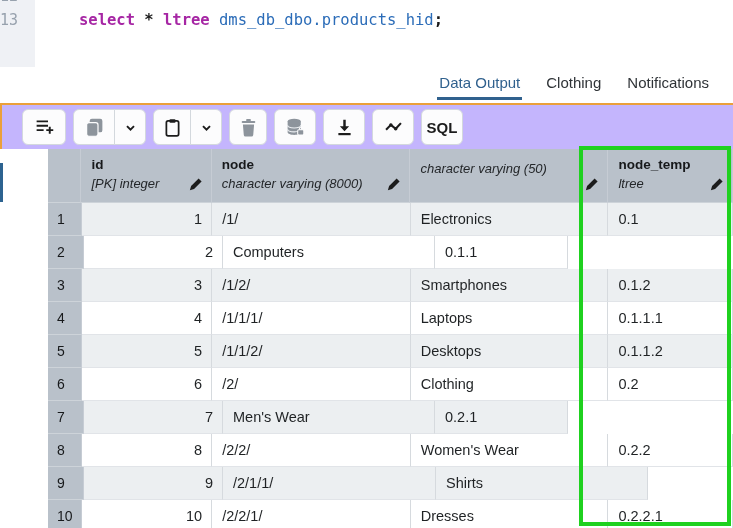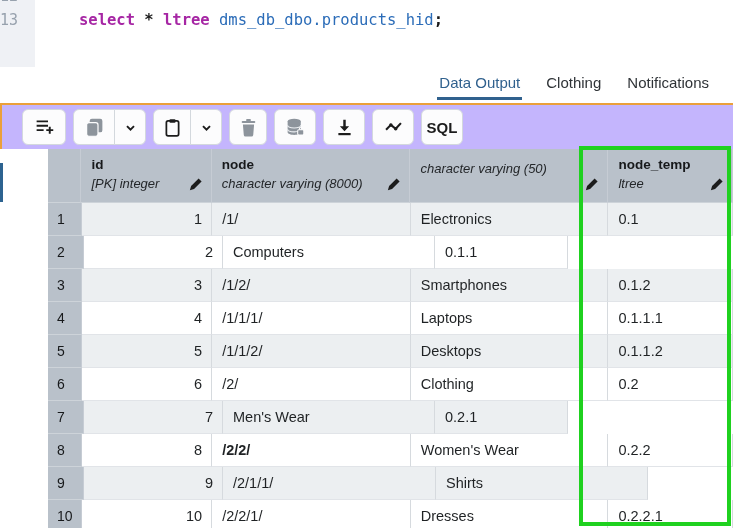--- a/index.html
+++ b/index.html
@@ -227,21 +227,21 @@
           </div>
           <div class="grid-row row-odd">
             <div class="rn">7</div>
             <div class="cell align-right" style="width: 139px;">7</div>
             <div class="cell" style="width: 212px;">Men's Wear</div>
             <div class="cell" style="width: 133px;">0.2.1</div>
           </div>
           <div class="grid-row">
             <div class="rn">8</div>
             <div class="cell align-right" style="width: 139px;">8</div>
-            <div class="cell" style="width: 213px; font-weight: bold;">/2/2/</div>
+            <div class="cell" style="width: 213px;">/2/2/</div>
             <div class="cell" style="width: 212px;">Women's Wear</div>
             <div class="cell" style="width: 133px;">0.2.2</div>
           </div>
           <div class="grid-row row-odd">
             <div class="rn">9</div>
             <div class="cell align-right" style="width: 139px;">9</div>
             <div class="cell" style="width: 213px;">/2/1/1/</div>
             <div class="cell" style="width: 212px;">Shirts</div>
           </div>
           <div class="grid-row">

